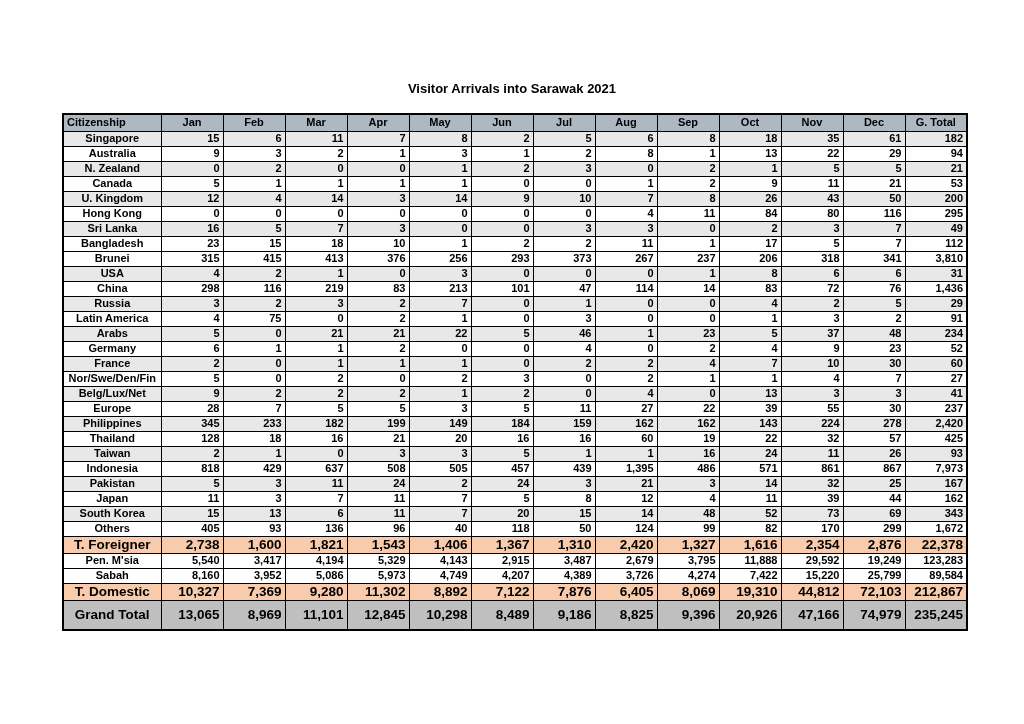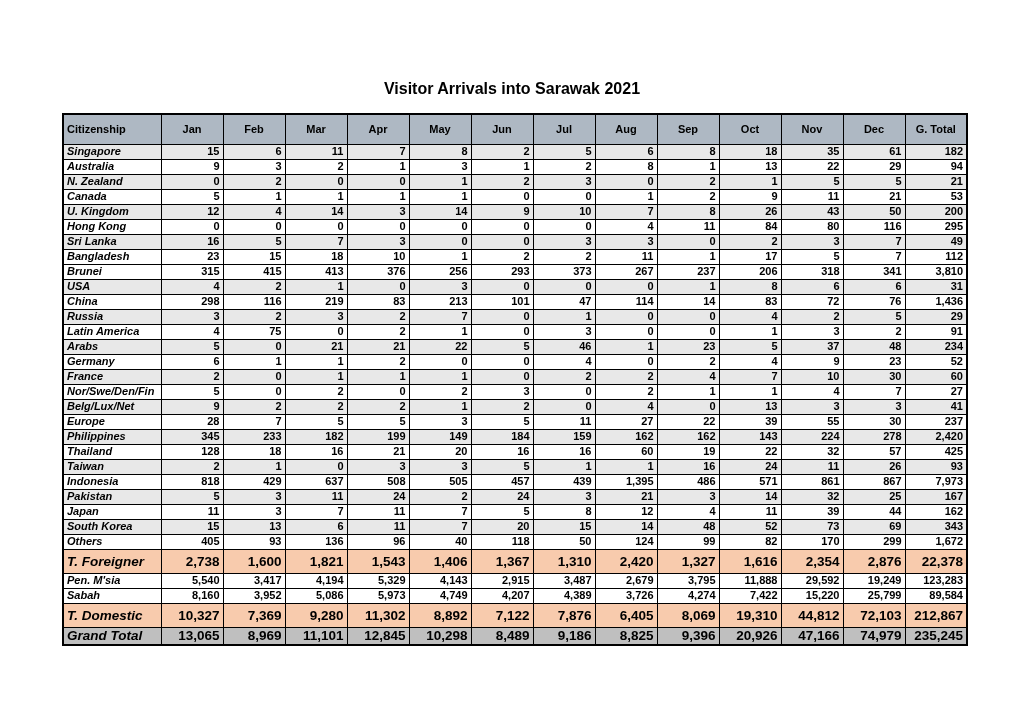--- a/index.html
+++ b/index.html
@@ -13,21 +13,21 @@
   html, body {
     margin: 0; padding: 0;
     width: 1024px; height: 724px;
     background: #ffffff;
     font-family: "Liberation Sans", sans-serif;
     color: #000;
   }
   .page-title {
     margin: 82px 0 0 0;
     text-align: center;
-    font-size: 16px;
+    font-size: 13px;
     font-weight: bold;
     line-height: 14px;
   }
   table.arrivals {
     border-collapse: collapse;
     table-layout: fixed;
     margin: 17px 0 0 62px;
     width: 904px;
     border: 2px solid var(--border-c);
   }
@@ -36,38 +36,38 @@
     font-size: 11px;
     font-weight: bold;
     height: 15px;
     line-height: 13px;
     padding: 0 3px;
     white-space: nowrap;
     overflow: hidden;
   }
   thead th {
     background: var(--header-bg);
-    height: 30px;
+    height: 17px;
     text-align: center;
   }
   thead th.label-col { text-align: left; }
   tbody td { text-align: right; background: #ffffff; }
-  tbody td.label-col { text-align: left; font-style: italic; }
+  tbody td.label-col { text-align: center; }
   tr.row-shade td { background: var(--stripe-bg); }
   tr.row-plain td { font-weight: bold; }
   tr.row-plain td.label-col { font-weight: bold; }
   tr.row-subtotal td {
     background: var(--subtotal-bg);
     font-size: 13.5px;
-    height: 24px;
+    height: 17px;
   }
   tr.row-grand td {
     background: var(--grand-bg);
     font-size: 13.5px;
-    height: 18px;
+    height: 30px;
   }
 </style>
 </head>
 <body>
 
 <div class="page">
   <div class="page-title">Visitor Arrivals into Sarawak 2021</div>
 
   <table class="arrivals">
     <colgroup>

